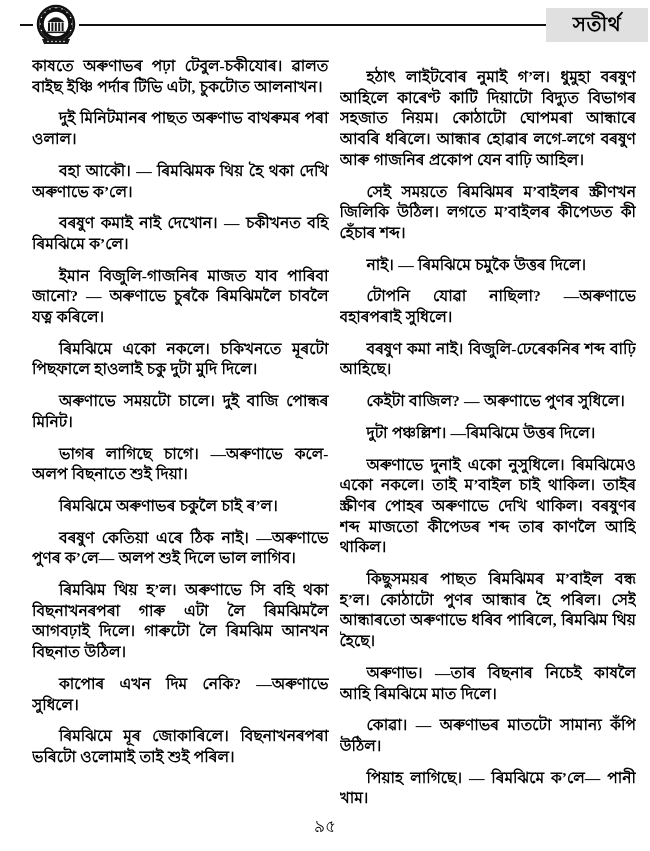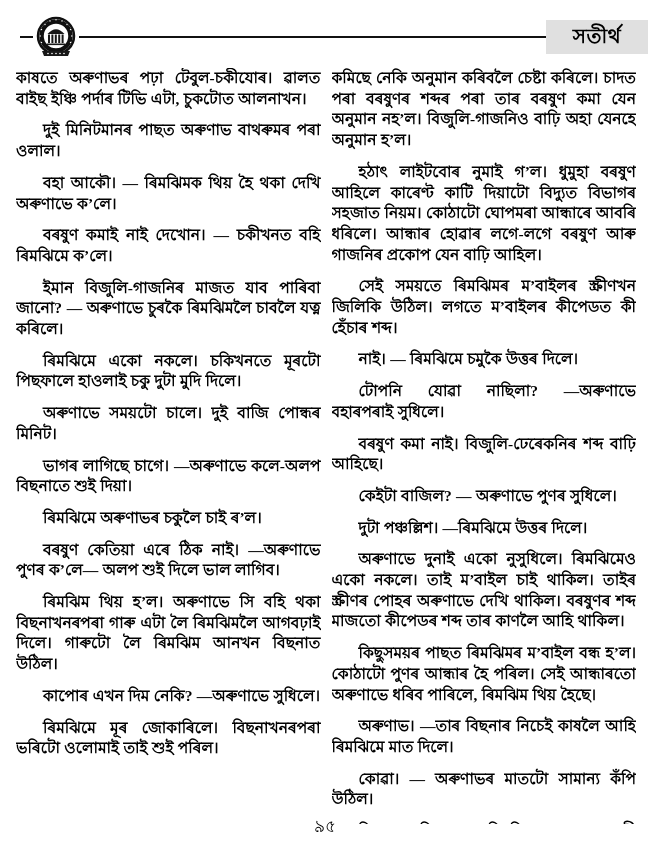--- a/index.html
+++ b/index.html
@@ -9,21 +9,21 @@
     height: 851px;
     margin: 0 auto;
     background: #ffffff;
     color: #000000;
     font-family: "Liberation Serif", "DejaVu Serif", serif;
     overflow: hidden;
     box-sizing: border-box;
   }
 
   
-  .page-header { position: relative; height: 50px; margin-top: 12px; }
+  .page-header { position: relative; height: 50px; }
   .header-rule {
     position: absolute;
     left: 20px; right: 58px; top: 24px;
     height: 2px; background: #111;
   }
   .logo-wrap {
     position: absolute; left: 33px; top: 3px;
     width: 46px; height: 46px;
     background: #ffffff;
   }
@@ -33,21 +33,21 @@
     background: #e0e0e0;
     display: flex; align-items: center; justify-content: center;
     font-size: 20px; font-weight: bold;
     letter-spacing: 0.5px;
   }
 
   
   .columns {
     display: flex;
     gap: 11px;
-    padding: 6px 14px 0 16px;
+    padding: 6px 14px 0 32px;
     height: 762px;
     box-sizing: border-box;
   }
   .col {
     flex: 1 1 0;
     overflow: hidden;
     text-align: justify;
   }
   .para {
     margin: 0;
@@ -128,21 +128,20 @@
         <p class="para indent">ৰিমঝিমে একো নকলে। চকিখনতে মূৰটো পিছফালে হাওলাই চকু দুটা মুদি দিলে।</p>
         <p class="para indent">অৰুণাভে সময়টো চালে। দুই বাজি পোন্ধৰ মিনিট।</p>
         <p class="para indent">ভাগৰ লাগিছে চাগে। —অৰুণাভে কলে-অলপ বিছনাতে শুই দিয়া।</p>
         <p class="para indent">ৰিমঝিমে অৰুণাভৰ চকুলৈ চাই ৰ’ল।</p>
         <p class="para indent">বৰষুণ কেতিয়া এৰে ঠিক নাই। —অৰুণাভে পুণৰ ক’লে— অলপ শুই দিলে ভাল লাগিব।</p>
         <p class="para indent">ৰিমঝিম থিয় হ’ল। অৰুণাভে সি বহি থকা বিছনাখনৰপৰা গাৰু এটা লৈ ৰিমঝিমলৈ আগবঢ়াই দিলে। গাৰুটো লৈ ৰিমঝিম আনখন বিছনাত উঠিল।</p>
         <p class="para indent">কাপোৰ এখন দিম নেকি? —অৰুণাভে সুধিলে।</p>
         <p class="para indent">ৰিমঝিমে মূৰ জোকাৰিলে। বিছনাখনৰপৰা ভৰিটো ওলোমাই তাই শুই পৰিল।</p>
       </section>
     <section class="col" id="col-right">
-        <p class="para">কমিছে নেকি অনুমান কৰিবলৈ চেষ্টা কৰিলে। চাদত পৰা বৰষুণৰ শব্দৰ পৰা তাৰ বৰষুণ কমা যেন অনুমান নহ’ল। বিজুলি-গাজনিও বাঢ়ি অহা যেনহে অনুমান হ’ল।</p>
         <p class="para indent">হঠাৎ লাইটবোৰ নুমাই গ’ল। ধুমুহা বৰষুণ আহিলে কাৰেণ্ট কাটি দিয়াটো বিদ্যুত বিভাগৰ সহজাত নিয়ম। কোঠাটো ঘোপমৰা আন্ধাৰে আবৰি ধৰিলে। আন্ধাৰ হোৱাৰ লগে-লগে বৰষুণ আৰু গাজনিৰ প্ৰকোপ যেন বাঢ়ি আহিল।</p>
         <p class="para indent">সেই সময়তে ৰিমঝিমৰ ম’বাইলৰ স্ক্ৰীণখন জিলিকি উঠিল। লগতে ম’বাইলৰ কীপেডত কী হেঁচাৰ শব্দ।</p>
         <p class="para indent">নাই। — ৰিমঝিমে চমুকৈ উত্তৰ দিলে।</p>
         <p class="para indent">টোপনি যোৱা নাছিলা? —অৰুণাভে বহাৰপৰাই সুধিলে।</p>
         <p class="para indent">বৰষুণ কমা নাই। বিজুলি-ঢেৰেকনিৰ শব্দ বাঢ়ি আহিছে।</p>
         <p class="para indent">কেইটা বাজিল? — অৰুণাভে পুণৰ সুধিলে।</p>
         <p class="para indent">দুটা পঞ্চল্লিশ। —ৰিমঝিমে উত্তৰ দিলে।</p>
         <p class="para indent">অৰুণাভে দুনাই একো নুসুধিলে। ৰিমঝিমেও একো নকলে। তাই ম’বাইল চাই থাকিল। তাইৰ স্ক্ৰীণৰ পোহৰ অৰুণাভে দেখি থাকিল। বৰষুণৰ শব্দ মাজতো কীপেডৰ শব্দ তাৰ কাণলৈ আহি থাকিল।</p>
         <p class="para indent">কিছুসময়ৰ পাছত ৰিমঝিমৰ ম’বাইল বন্ধ হ’ল। কোঠাটো পুণৰ আন্ধাৰ হৈ পৰিল। সেই আন্ধাৰতো অৰুণাভে ধৰিব পাৰিলে, ৰিমঝিম থিয় হৈছে।</p>
         <p class="para indent">অৰুণাভ। —তাৰ বিছনাৰ নিচেই কাষলৈ আহি ৰিমঝিমে মাত দিলে।</p>

